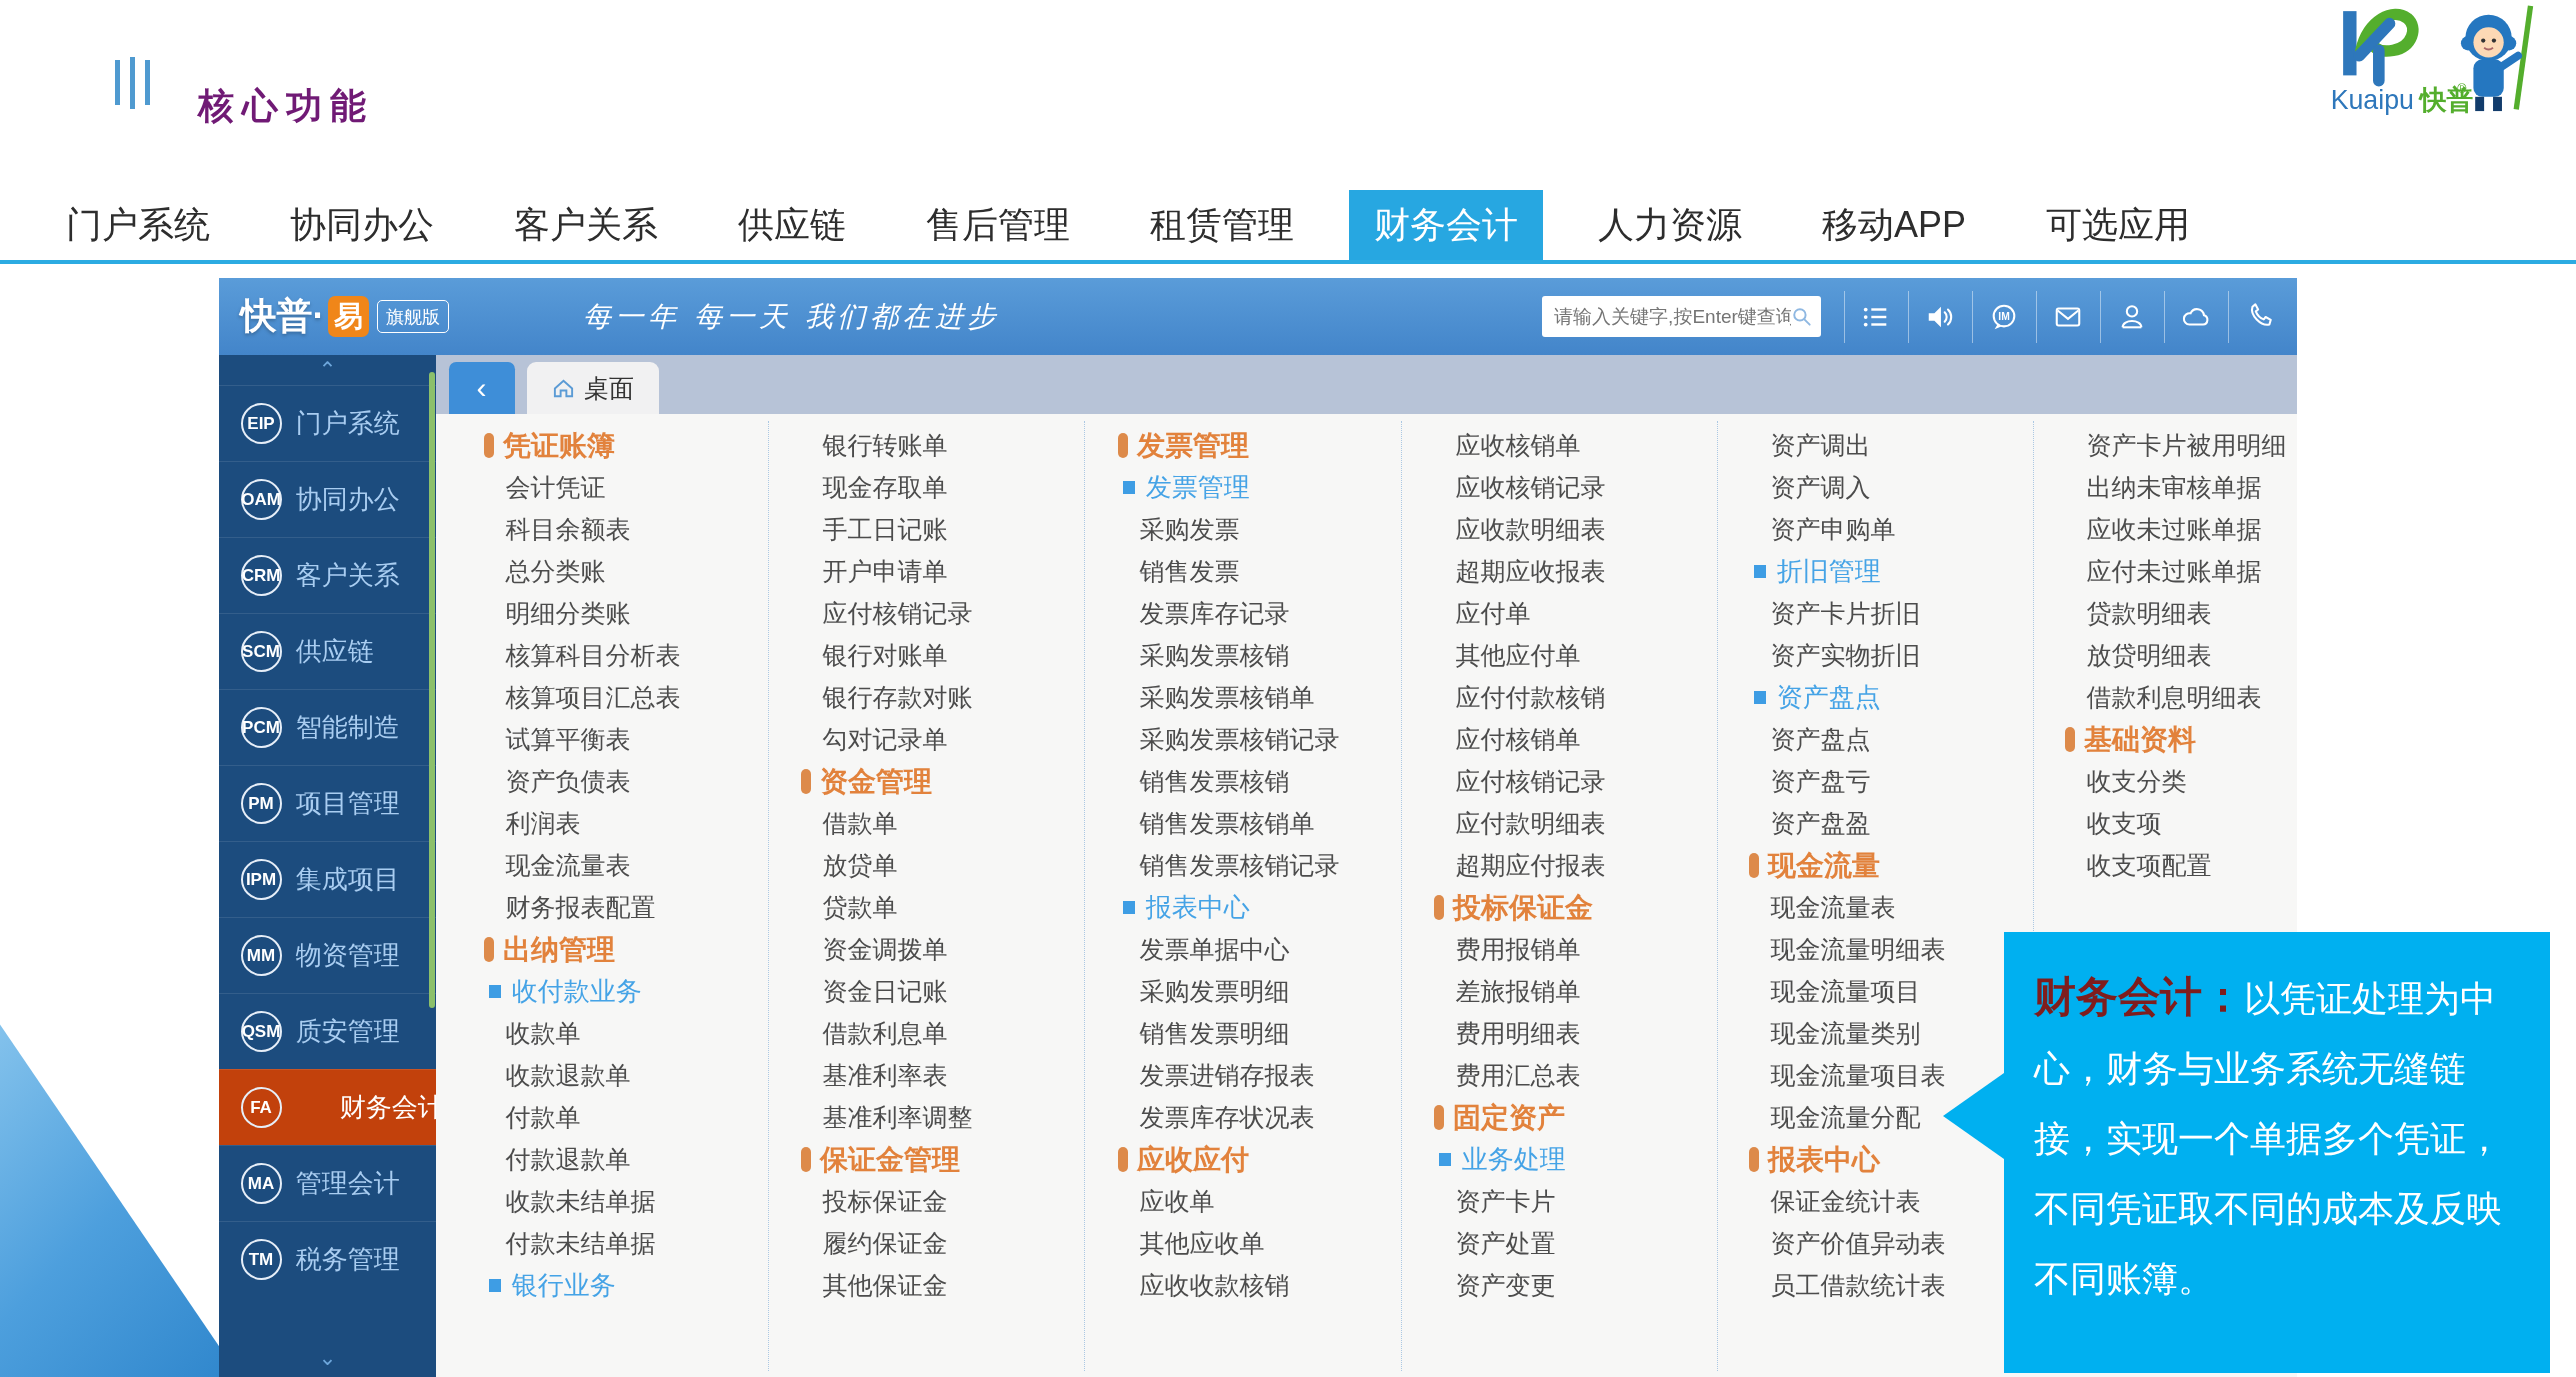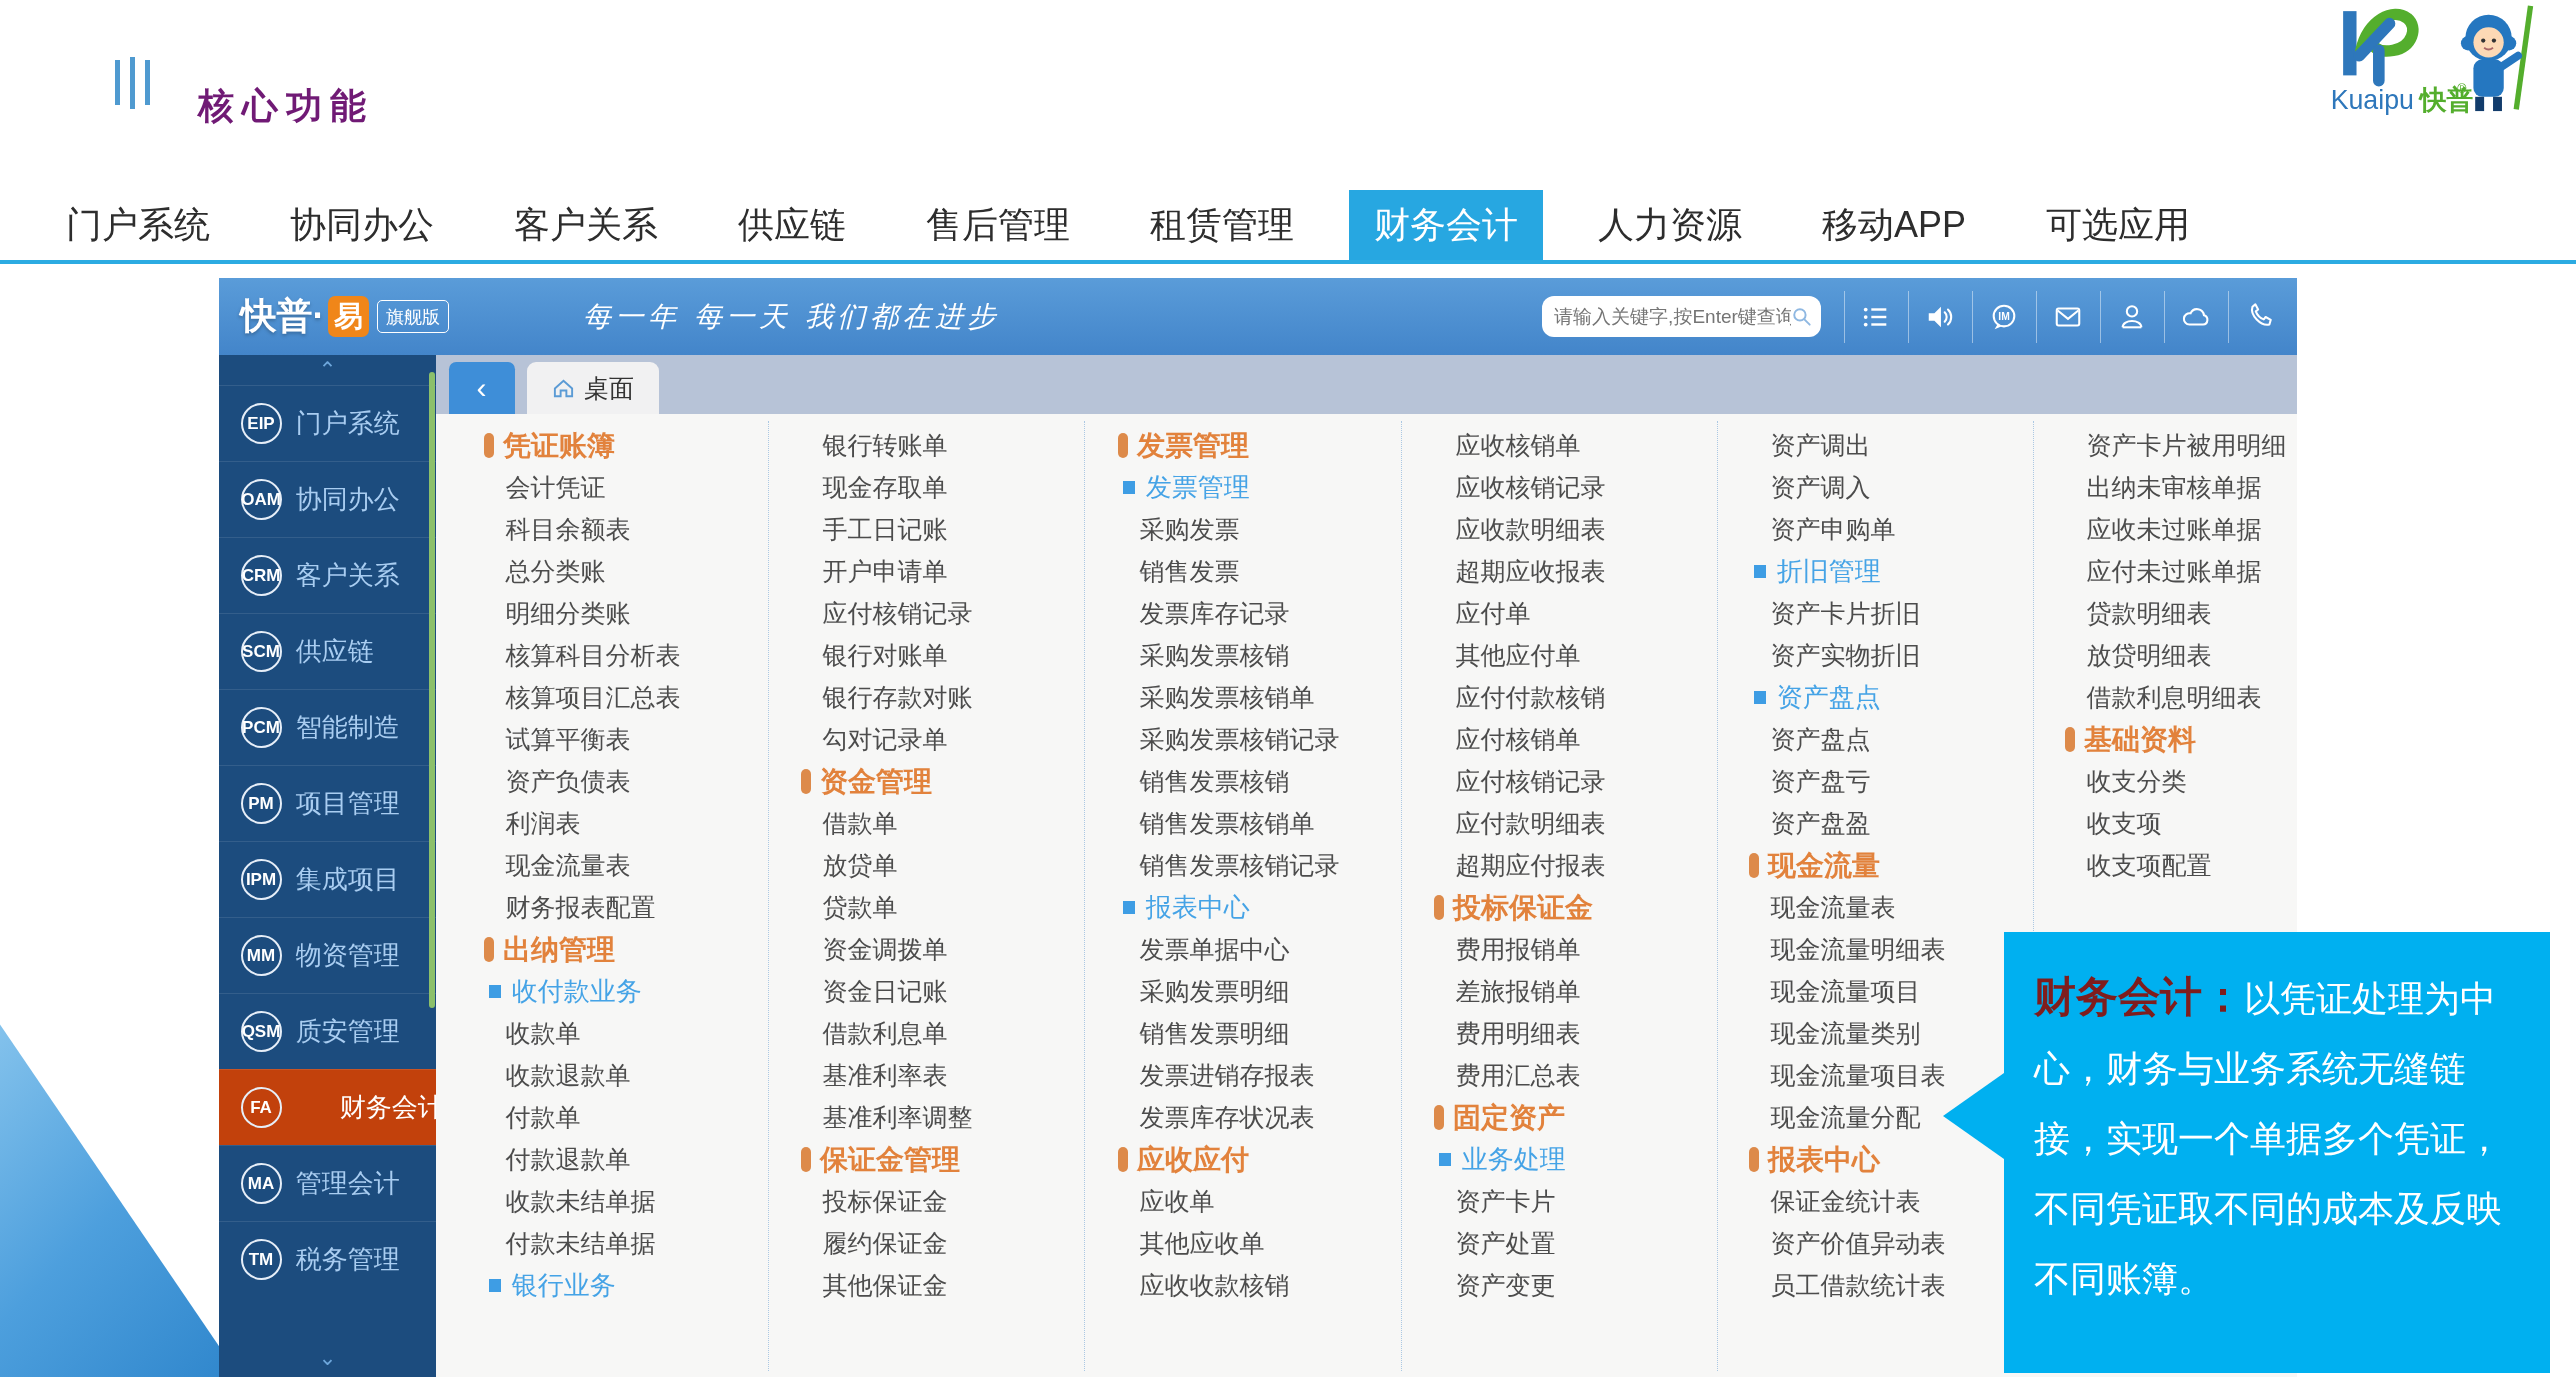--- a/index.html
+++ b/index.html
@@ -38,21 +38,21 @@
   .app-header { position:absolute; left:0; top:0; width:100%; height:77px;
     background:linear-gradient(#5a9cd9,#4385ca); display:flex; align-items:center; }
   .app-logo { margin-left:21.5px; display:flex; align-items:center; white-space:nowrap; }
   .logo-main { color:#fff; font-weight:bold; font-size:36px; text-shadow:0 1.8px 3.6px rgba(0,0,0,.25); }
   .logo-yi { display:inline-block; background:#f08619; color:#fff; font-weight:bold; font-size:29px;
     width:41px; height:41px; line-height:41px; text-align:center; border-radius:7.2px; margin-left:3.6px; }
   .logo-badge { border:1.8px solid #fff; border-radius:5px; color:#fff; font-size:18px; padding:3.6px 8px; margin-left:8px; }
   .slogan { margin-left:134px; color:#fff; font-size:28px; font-style:italic;
     font-family:"DejaVu Serif", serif; letter-spacing:4.5px; white-space:nowrap; }
   .header-right { margin-left:auto; display:flex; align-items:center; height:100%; margin-right:5.4px; }
-  .searchbox { width:279px; height:41px; background:#fff; border-radius:12px; display:flex; align-items:center;
+  .searchbox { width:279px; height:41px; background:#fff; border-radius:3px; display:flex; align-items:center;
     padding:0 9px 0 12.5px; margin-right:23px; }
   .searchbox input { border:none; outline:none; font-size:19px; color:#666; width:100%; background:transparent;
     font-family:"Liberation Sans",sans-serif; }
   .hicon { width:64px; height:52px; display:flex; align-items:center; justify-content:center;
     border-left:0.9px solid rgba(255,255,255,.45); cursor:pointer; }
 
   
   .app-sidebar { position:absolute; left:0; top:77px; width:217px; height:1023px; background:#1c4c7e; }
   .side-chevron { height:30px; display:flex; align-items:center; justify-content:center;
     color:#6ea7dc; font-size:21.5px; }

